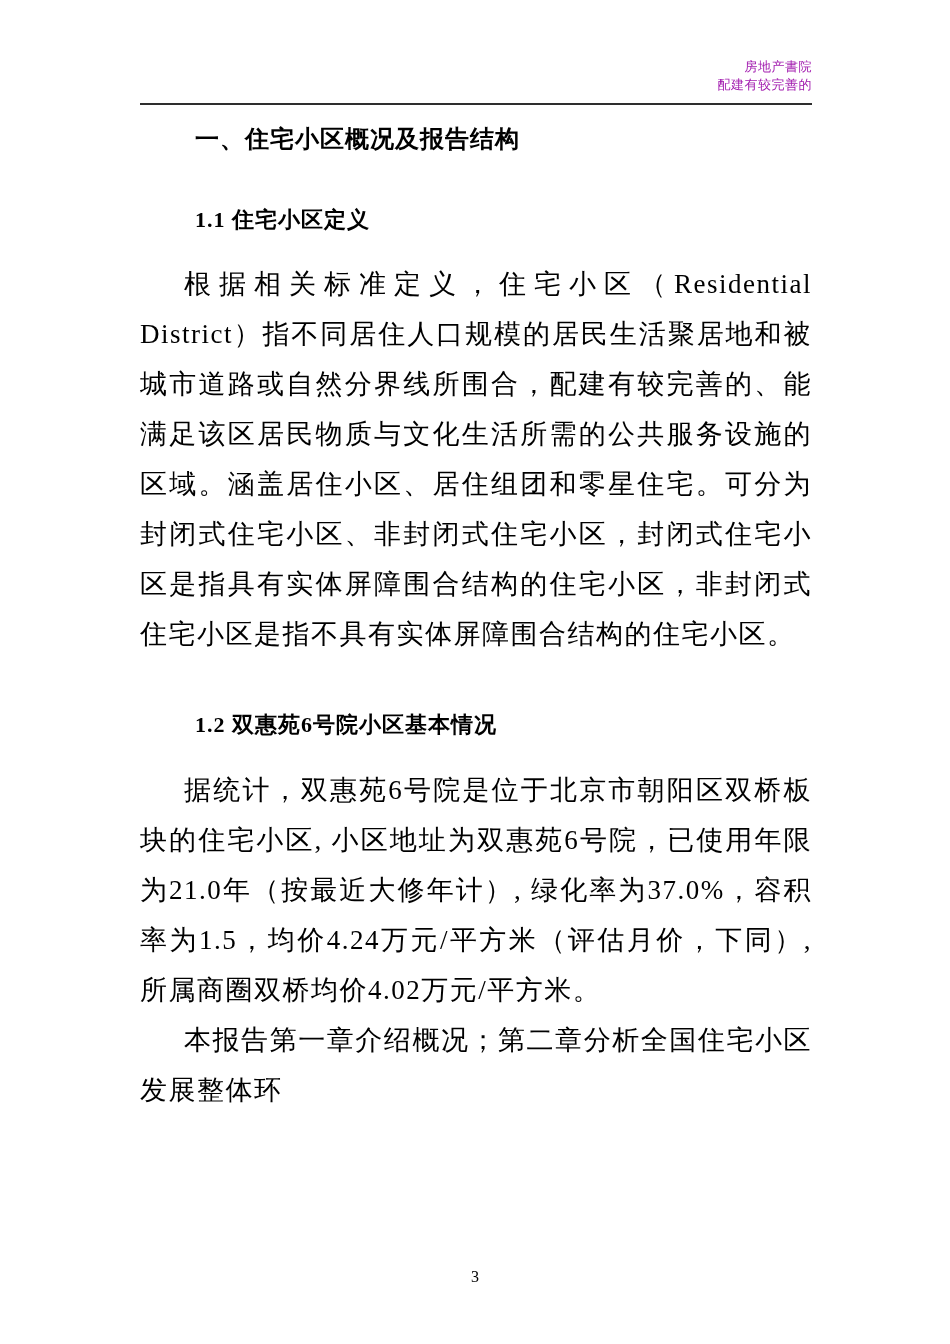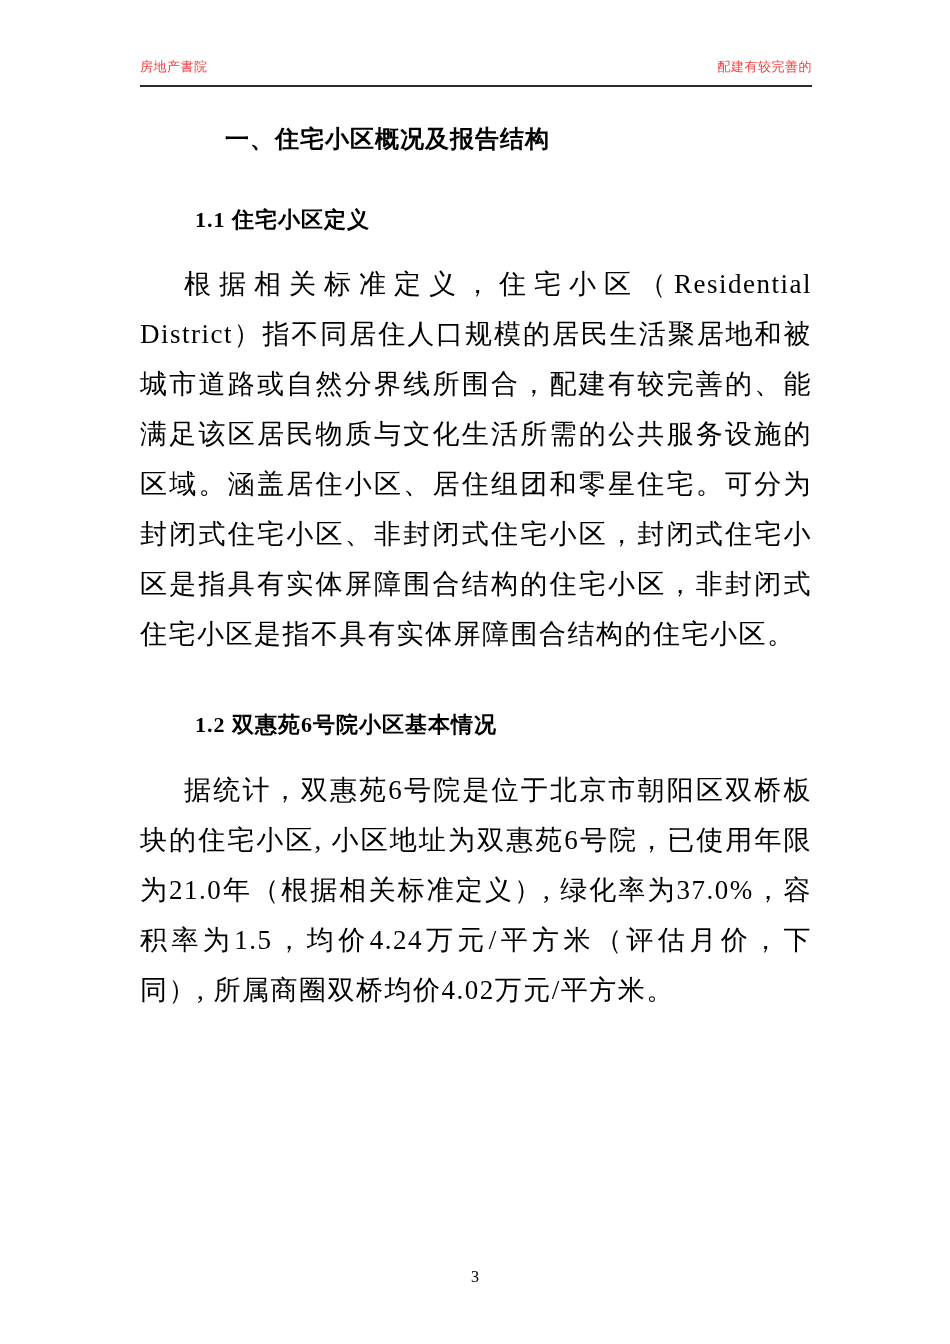--- a/index.html
+++ b/index.html
@@ -19,35 +19,36 @@
   }
   .header {
     position: absolute;
     top: 58px;
     left: 140px;
     right: 138px;
     display: flex;
     justify-content: space-between;
     align-items: flex-end;
     font-size: 13px;
-    color: #ef4444;
+    color: #a21caf;
     padding-bottom: 9px;
     border-bottom: 2px solid #2e2e2e;
     letter-spacing: 0.5px;
+    flex-direction: column;
   }
   .content {
     position: absolute;
     top: 89px;
     left: 140px;
     right: 138px;
   }
   h1.doc-title {
     font-size: 24px;
     font-weight: bold;
-    margin: 36px 0 0 85px;
+    margin: 36px 0 0 55px;
     letter-spacing: 1px;
     line-height: 1.2;
   }
   h2.sec-heading {
     font-size: 22px;
     font-weight: bold;
     margin: 53px 0 0 55px;
     letter-spacing: 1px;
     line-height: 1.2;
   }
@@ -88,24 +89,25 @@
 
     <h1 class="doc-title">一、住宅小区概况及报告结构</h1>
 
     <section>
       <h2 class="sec-heading">1.1 住宅小区定义</h2>
       <p class="body-para">根据相关标准定义，住宅小区（Residential District）指不同居住人口规模的居民生活聚居地和被城市道路或自然分界线所围合，配建有较完善的、能满足该区居民物质与文化生活所需的公共服务设施的区域。涵盖居住小区、居住组团和零星住宅。可分为封闭式住宅小区、非封闭式住宅小区，封闭式住宅小区是指具有实体屏障围合结构的住宅小区，非封闭式住宅小区是指不具有实体屏障围合结构的住宅小区。</p>
     </section>
 
     <section>
       <h2 class="sec-heading">1.2 双惠苑6号院小区基本情况</h2>
-      <p class="body-para">据统计，双惠苑6号院是位于北京市朝阳区双桥板块的住宅小区, 小区地址为双惠苑6号院，已使用年限为21.0年（根据相关标准定义）, 绿化率为37.0%，容积率为1.5，均价4.24万元/平方米（评估月价，下同）, 所属商圈双桥均价4.02万元/平方米。</p>
+      <p class="body-para">据统计，双惠苑6号院是位于北京市朝阳区双桥板块的住宅小区, 小区地址为双惠苑6号院，已使用年限为21.0年（按最近大修年计）, 绿化率为37.0%，容积率为1.5，均价4.24万元/平方米（评估月价，下同）, 所属商圈双桥均价4.02万元/平方米。</p>
     </section>
 
     <section>
+      <p class="body-para no-gap">本报告第一章介绍概况；第二章分析全国住宅小区发展整体环</p>
     </section>
 
   </div>
 
   <div class="footer">
     <span>3</span>
   </div>
 
 </div>
 

